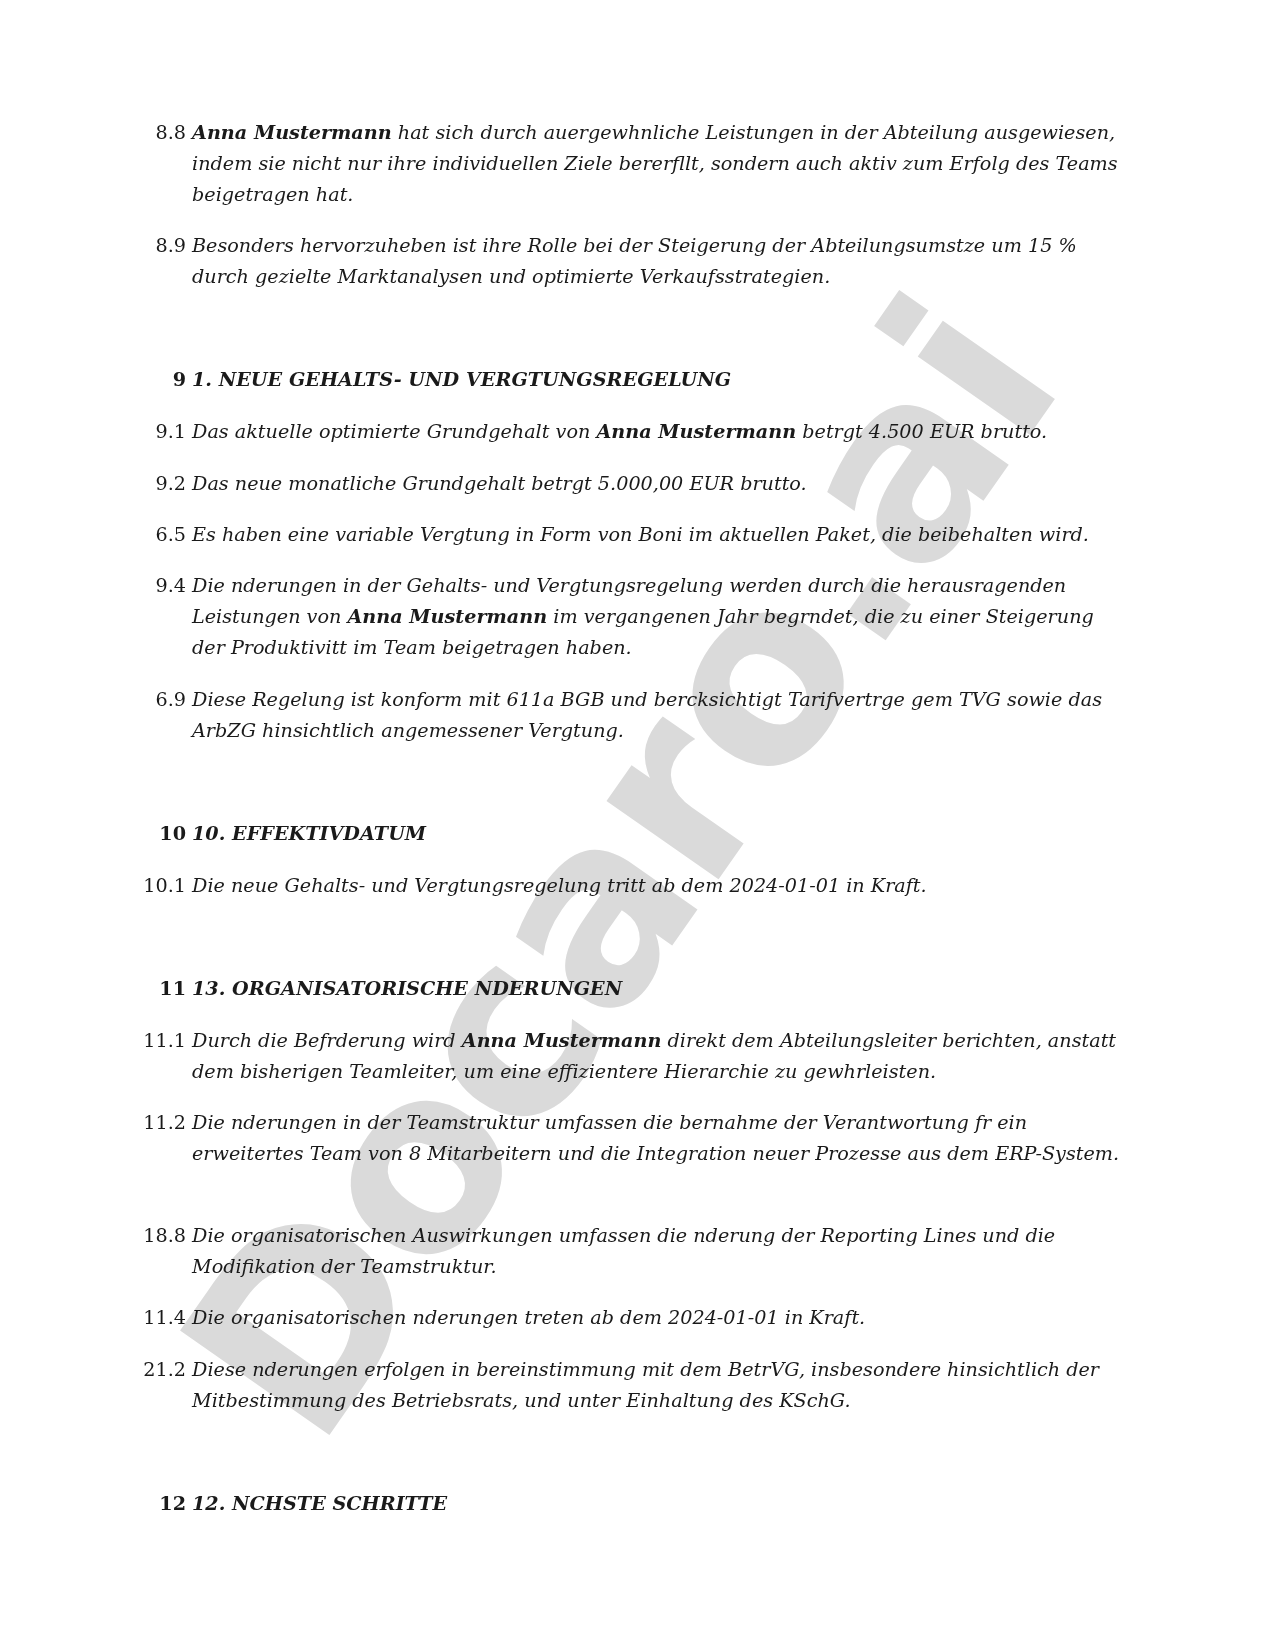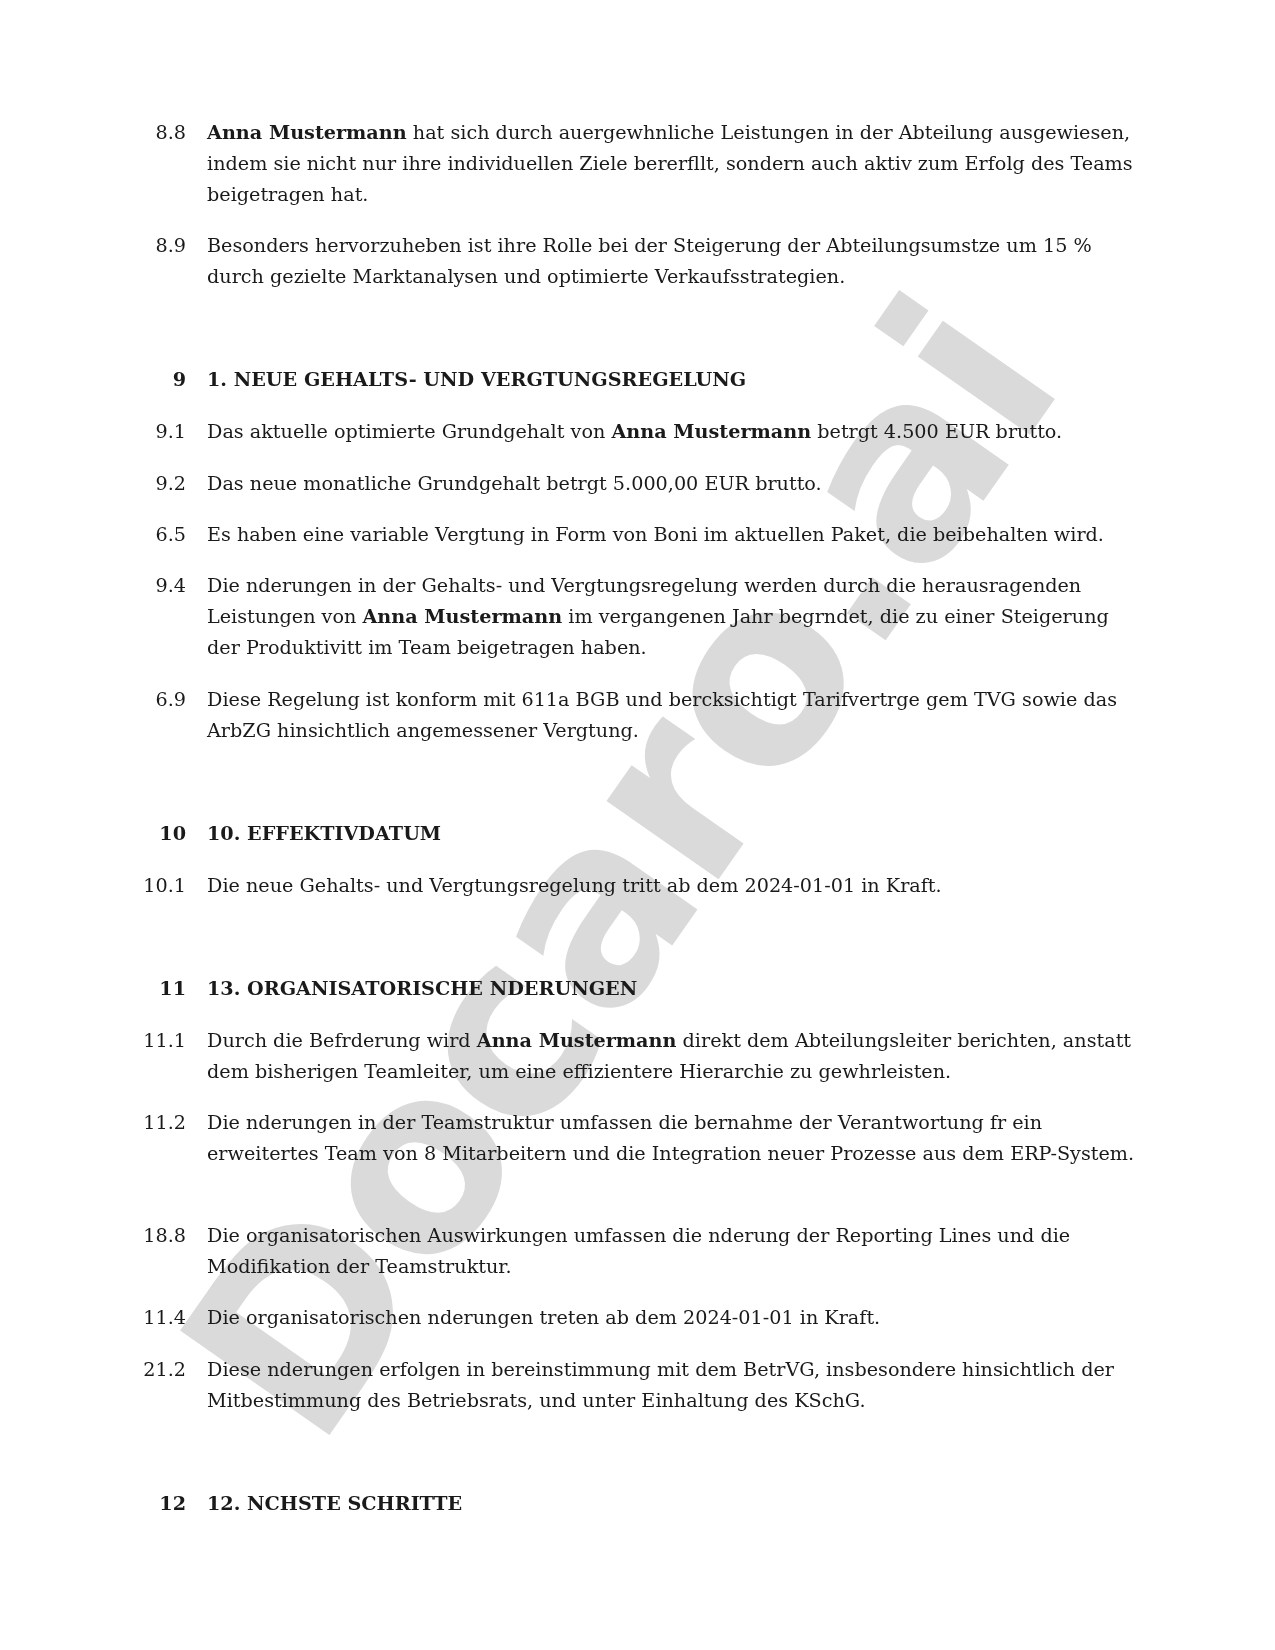--- a/index.html
+++ b/index.html
@@ -47,23 +47,24 @@
     }
     .num {
       position: absolute;
       right: 1089px;
       top: 0;
       text-align: right;
       white-space: nowrap;
     }
     .text {
       position: absolute;
-      left: 207px;
+      left: 192px;
       top: 0;
       width: 930px;
+      font-style: italic;
     }
     .heading .num, .heading .text {
       font-weight: bold;
     }
     b { font-weight: bold; }
   </style>
 </head>
 <body>
 
 <div class="page">

